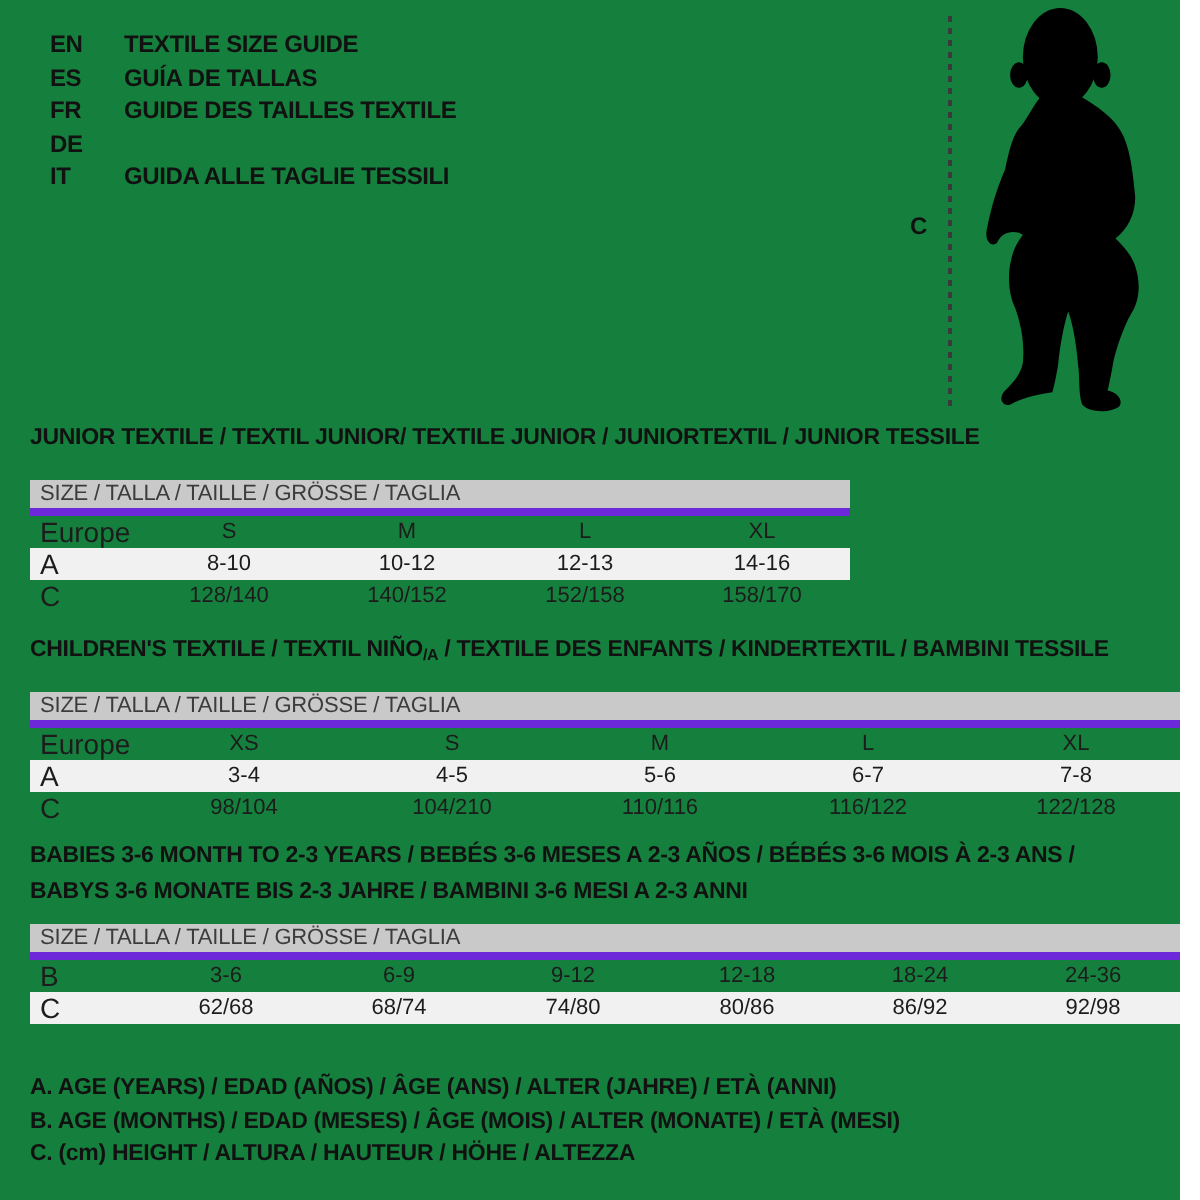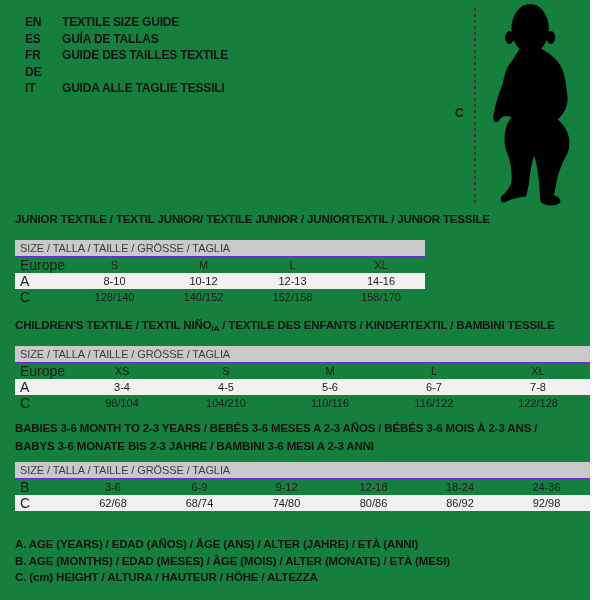--- a/index.html
+++ b/index.html
@@ -25,21 +25,21 @@
   .sub{font-size:8px;vertical-align:-2px;}
   
   table.size{position:absolute;left:15px;border-collapse:collapse;table-layout:fixed;font-size:11px;color:#1c1c1c;}
   #t1{top:240px;width:410px;}
   #t2{top:346px;width:575px;}
   #t3{top:462px;width:575px;}
   table.size tr{height:16px;}
   table.size td{padding:0;text-align:center;vertical-align:middle;overflow:hidden;}
   table.size td.lbl{text-align:left;padding-left:5px;font-size:14px;}
   table.size tr.bar td{
-    background:#c9c9c9;border-bottom:1px solid #6d28d9;
+    background:#c9c9c9;border-bottom:4px solid #6d28d9;
     text-align:left;padding-left:5px;color:#3c3c3c;font-size:11px;letter-spacing:-0.1px;
   }
   table.size tr.alt td{background:#f1f1f1;}
   
   .legend{position:absolute;left:15px;top:536px;font-weight:bold;font-size:11.5px;line-height:16.5px;letter-spacing:-0.15px;}
 </style>
 </head>
 <body>
 
 <div class="canvas">

